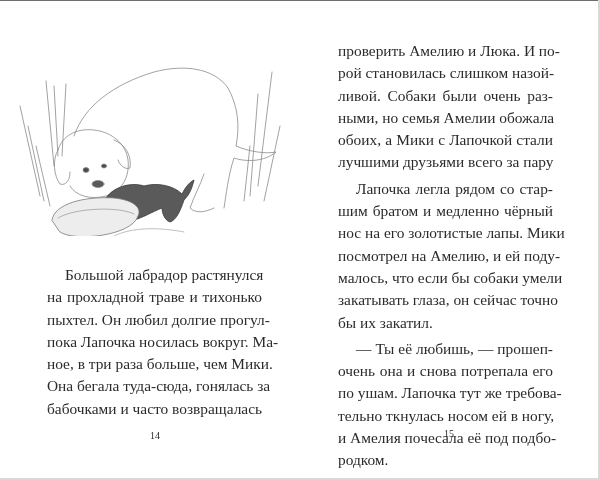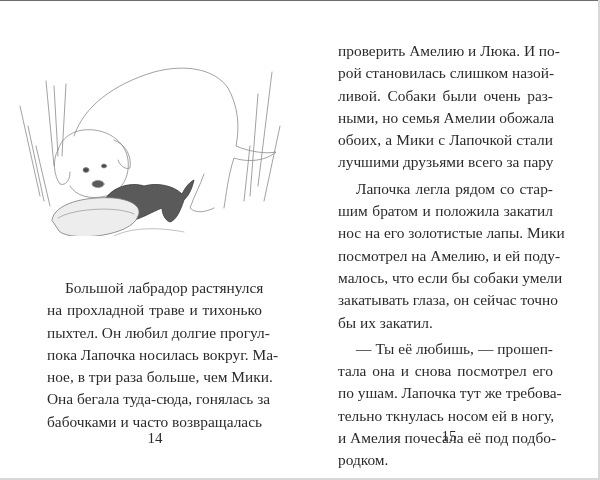--- a/index.html
+++ b/index.html
@@ -21,31 +21,31 @@
   .illustration { position: absolute; left: 14px; top: 36px; width: 280px; height: 200px; }
 
   .text-block {
     position: absolute;
     font-family: "Liberation Serif", "DejaVu Serif", serif;
     font-size: 15.4px;
     line-height: 22.3px;
     text-align: justify;
     color: #2b2b2b;
   }
-  .page-left .text-block { left: 43px; top: 273px; width: 223px; }
+  .page-left .text-block { left: 43px; top: 260px; width: 223px; }
   .page-right .text-block { left: 34px; top: 36px; width: 223px; }
   .text-block p { margin: 4px; text-indent: 0; }
   .text-block p.indent { text-indent: 18px; }
   .text-block .line { display: block; text-align: justify; text-align-last: justify; white-space: nowrap; }
   .text-block .line.last { text-align-last: left; }
 
   .page-number {
     position: absolute;
     font-family: "Liberation Serif", "DejaVu Serif", serif;
-    font-size: 15px;
+    font-size: 10px;
     color: #2b2b2b;
     width: 40px; text-align: center;
   }
   .page-left .page-number { left: 135px; top: 430px; }
   .page-right .page-number { left: 129px; top: 428px; font-family: Liberation Serif, serif; }
 </style>
 </head>
 <body>
 
 <div class="top-rule"></div>
@@ -108,30 +108,30 @@
     <p>
       <span class="line">проверить Амелию и Люка. И по-</span>
       <span class="line">рой становилась слишком назой-</span>
       <span class="line">ливой. Собаки были очень раз-</span>
       <span class="line">ными, но семья Амелии обожала</span>
       <span class="line">обоих, а Мики с Лапочкой стали</span>
       <span class="line">лучшими друзьями всего за пару</span>
     </p>
     <p>
       <span class="line" style="padding-left:18px">Лапочка легла рядом со стар-</span>
-      <span class="line">шим братом и положила закатил</span>
+      <span class="line">шим братом и медленно чёрный</span>
       <span class="line">нос на его золотистые лапы. Мики</span>
       <span class="line">посмотрел на Амелию, и ей поду-</span>
       <span class="line">малось, что если бы собаки умели</span>
       <span class="line">закатывать глаза, он сейчас точно</span>
       <span class="line last">бы их закатил.</span>
     </p>
     <p>
       <span class="line" style="padding-left:18px">— Ты её любишь, — прошеп-</span>
-      <span class="line">тала она и снова посмотрел его</span>
+      <span class="line">очень она и снова потрепала его</span>
       <span class="line">по ушам. Лапочка тут же требова-</span>
       <span class="line">тельно ткнулась носом ей в ногу,</span>
       <span class="line">и Амелия почесала её под подбо-</span>
       <span class="line last">родком.</span>
     </p>
 
   </div>
 
   <div class="page-number">15</div>
 </div>

